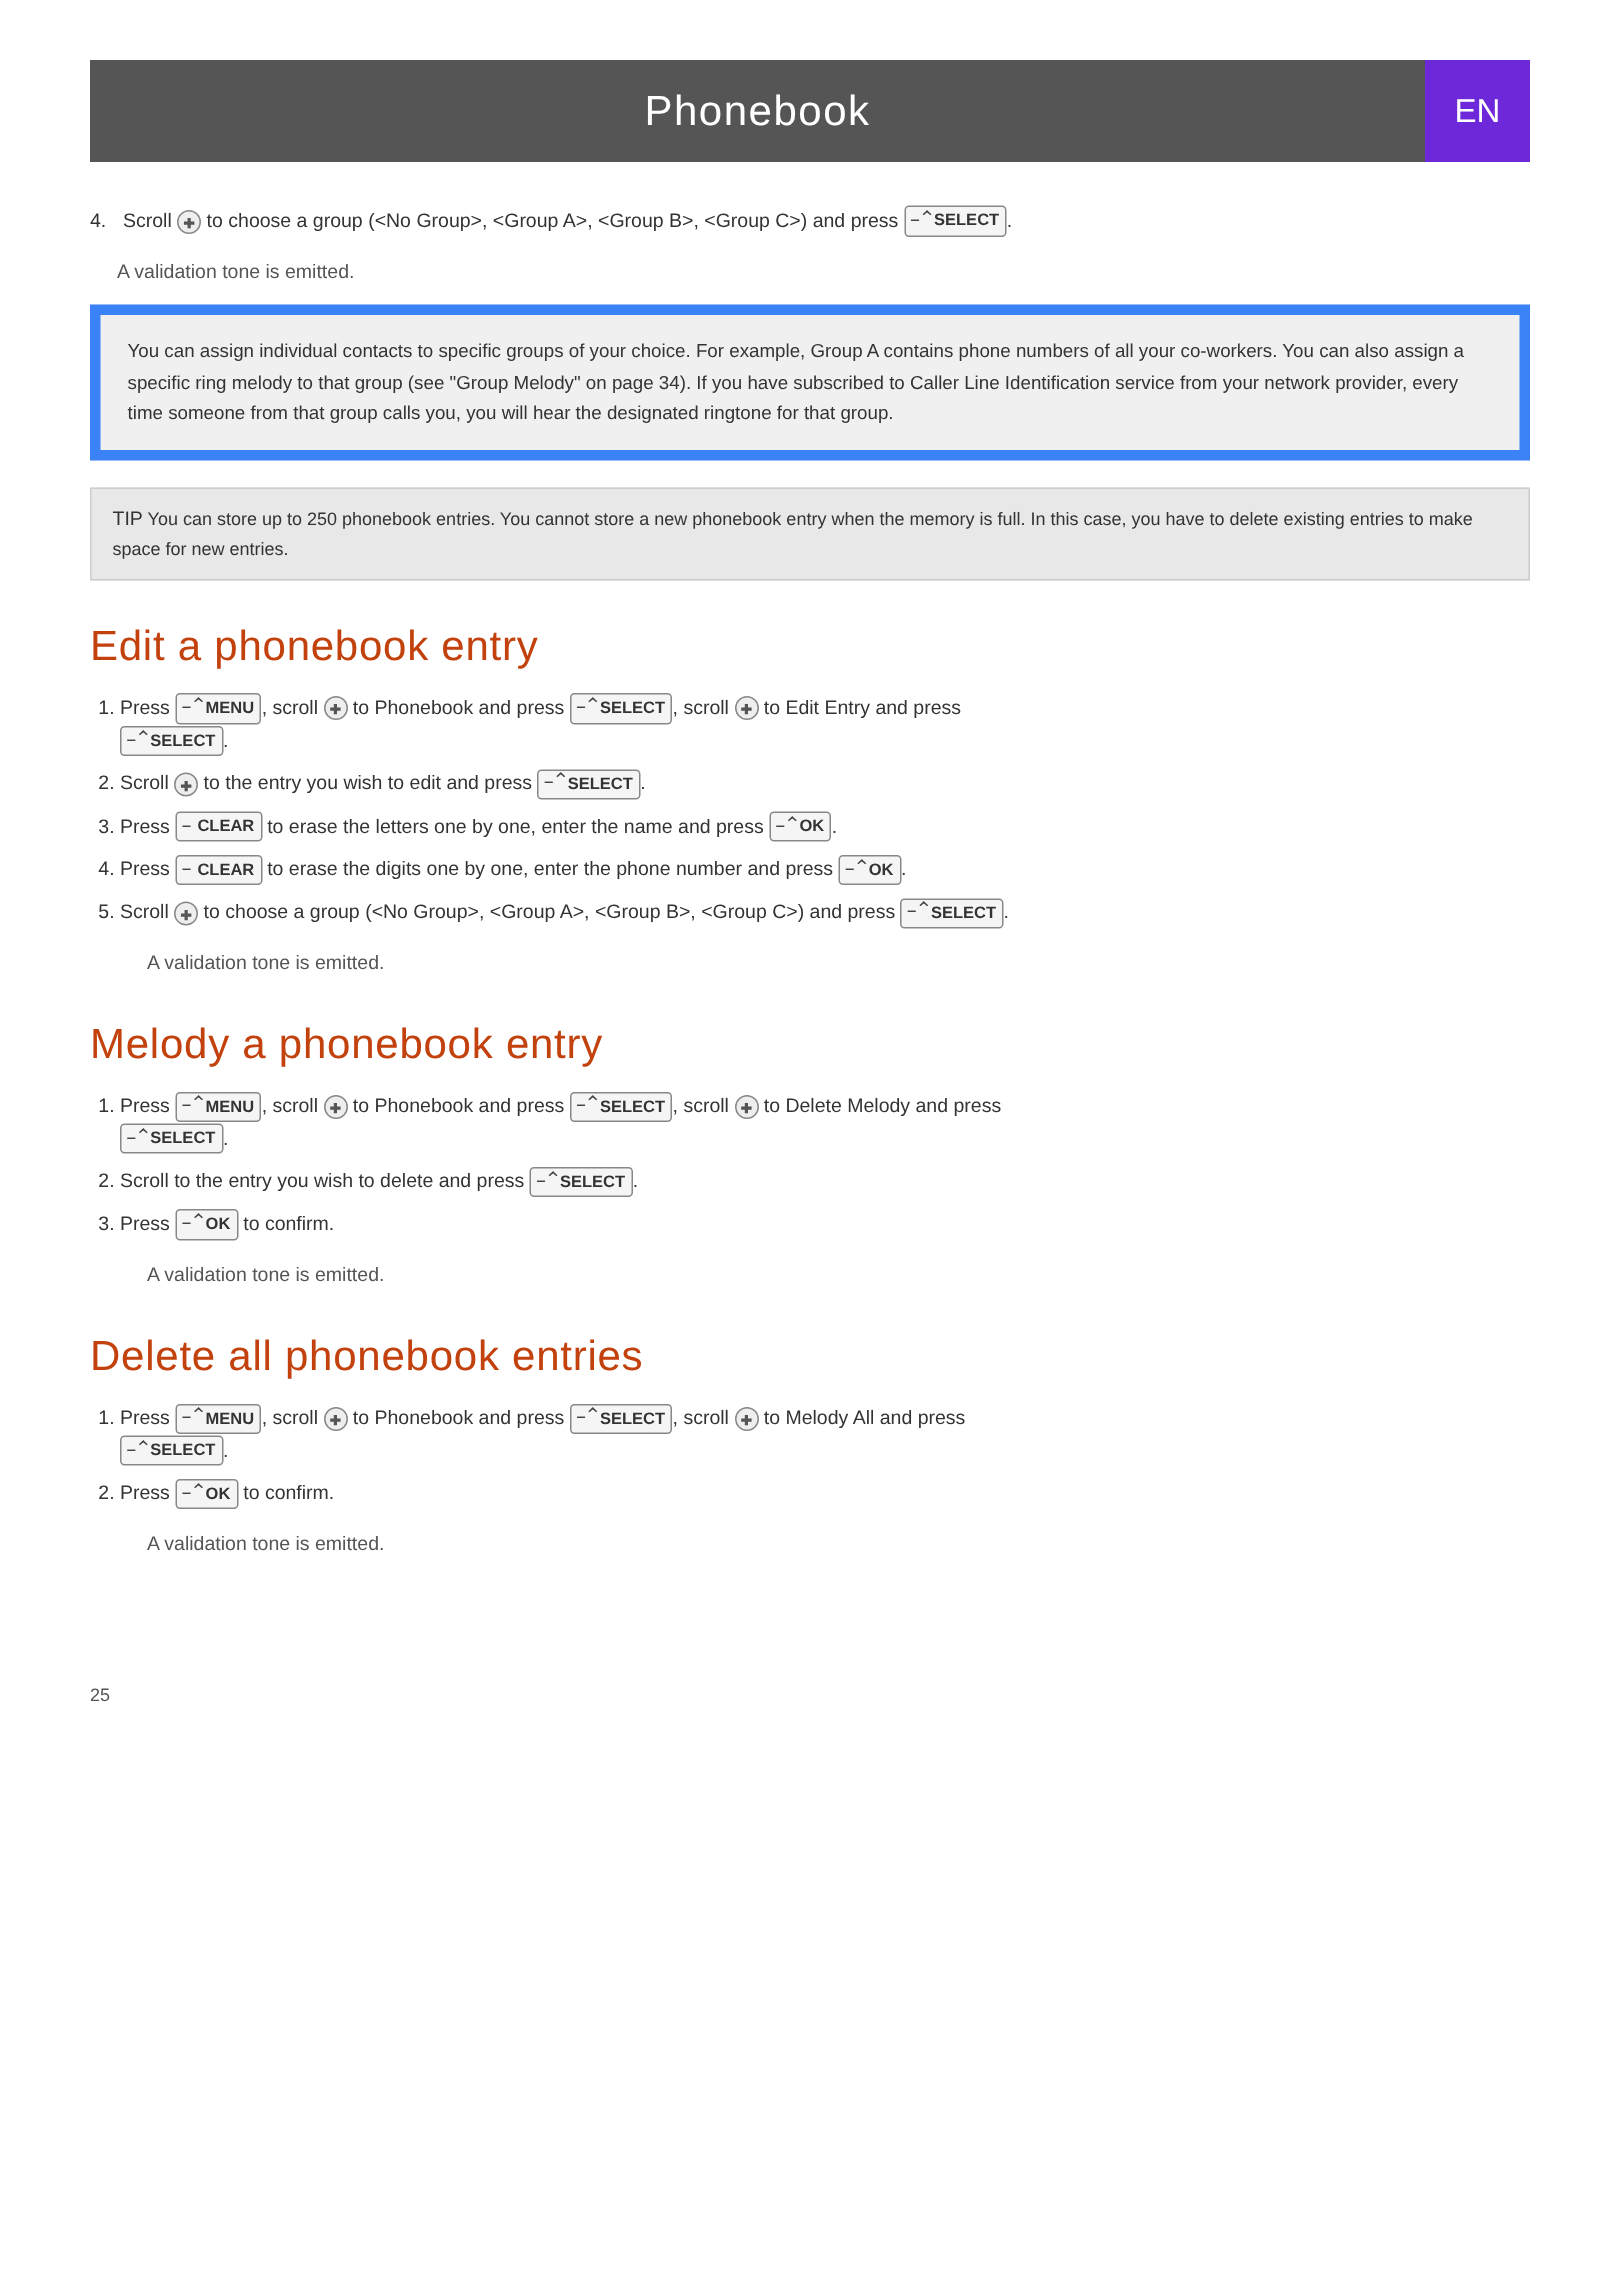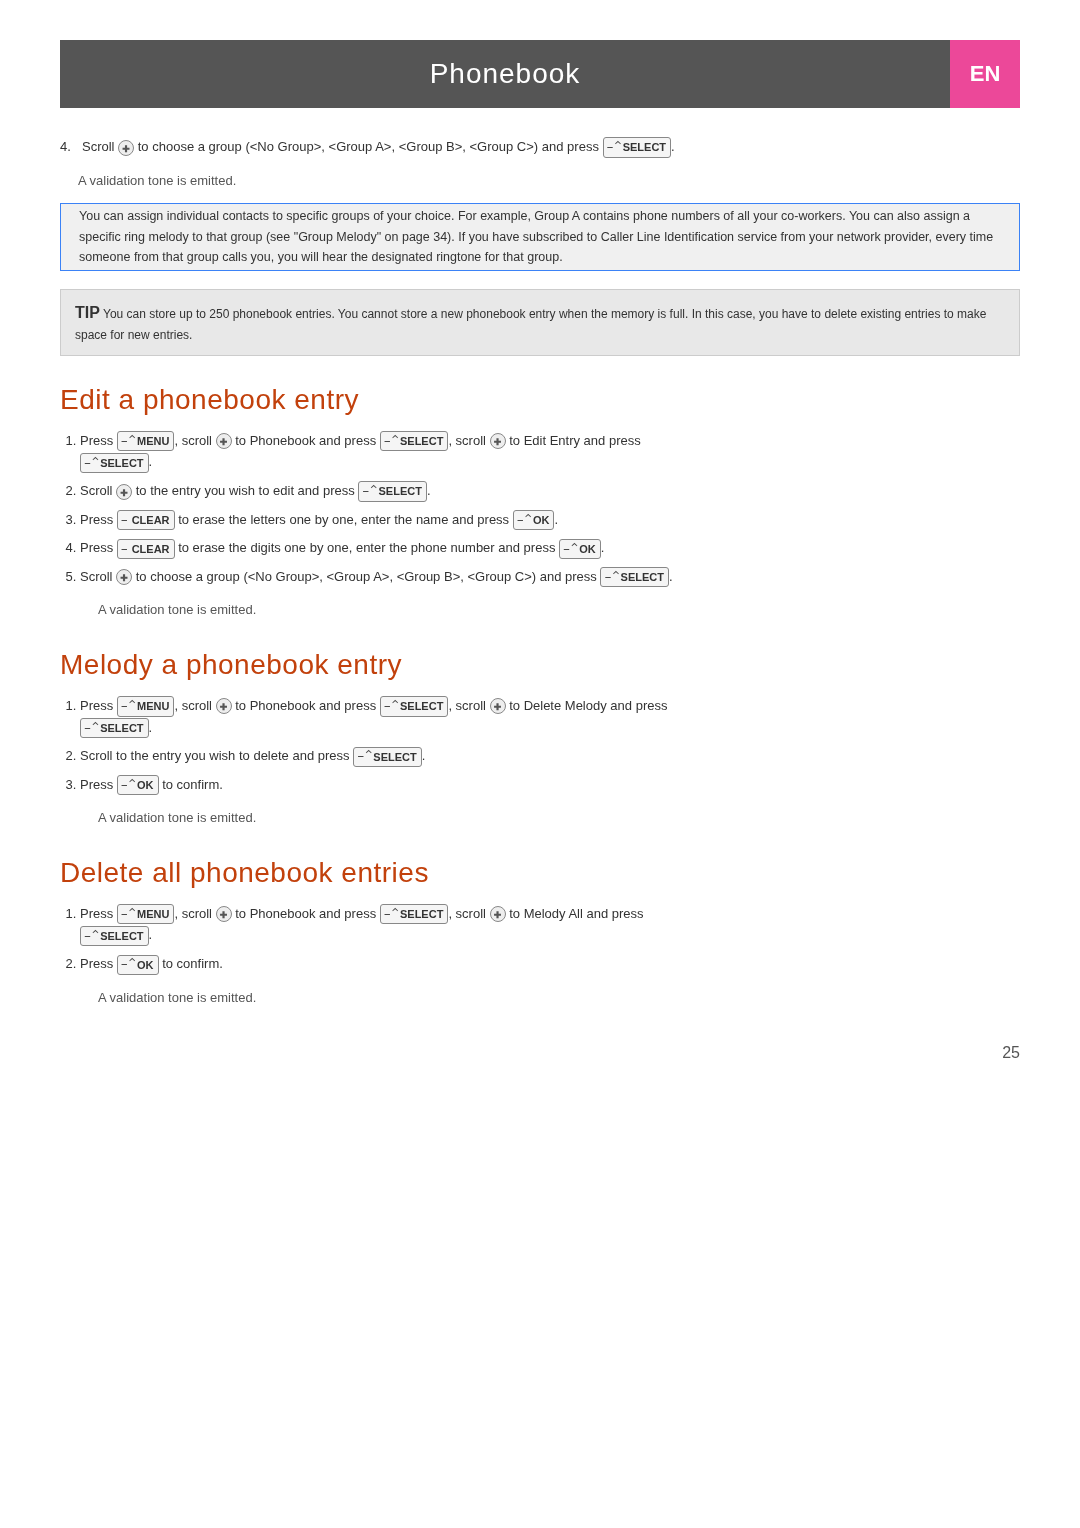--- a/index.html
+++ b/index.html
@@ -23,24 +23,24 @@
       flex: 1;
       background: #555;
       color: #fff;
       text-align: center;
       padding: 18px 20px;
       font-size: 28px;
       font-weight: 300;
       letter-spacing: 1px;
     }
     .header-lang-badge {
-      background: #ec4899;
+      background: #6d28d9;
       color: #fff;
       font-size: 22px;
-      font-weight: bold;
+      font-weight: normal;
       padding: 10px 8px;
       display: flex;
       align-items: center;
       justify-content: center;
       min-width: 70px;
     }
 
     
     .key-btn {
       display: inline-flex;
@@ -70,40 +70,40 @@
       font-size: 9px;
       text-align: center;
       line-height: 16px;
       font-weight: bold;
       color: #555;
     }
 
     
     .info-box {
       background: #f0f0f0;
-      border: 1px solid #3b82f6;
-      padding: 2px 18px;
+      border: 7px solid #3b82f6;
+      padding: 14px 18px;
       margin: 12px 0 18px 0;
       font-size: 12.5px;
       line-height: 1.65;
       color: #333;
     }
 
     
     .tip-box {
       background: #e8e8e8;
       border: 1px solid #ccc;
       padding: 10px 14px;
       margin: 10px 0 22px 0;
       font-size: 12px;
       line-height: 1.6;
     }
     .tip-label {
-      font-weight: bold;
-      font-size: 16px;
+      font-weight: normal;
+      font-size: 13px;
     }
 
     
     .section-heading {
       font-size: 28px;
       font-weight: 300;
       color: #c2410c;
       margin: 28px 0 14px 0;
       letter-spacing: 0.5px;
     }
@@ -111,24 +111,23 @@
     
     .indent-note {
       padding-left: 18px;
       font-size: 13px;
       color: #555;
       margin-top: 12px;
     }
 
     
     .page-number {
-      text-align: right;
-      font-size: 16px;
+      font-size: 12px;
       color: #555;
-      margin-top: 36px;
+      margin-top: 84px;
     }
 
     .bold { font-weight: normal; }
 
     ol.main-list {
       padding-left: 20px;
       font-size: 13px;
       line-height: 1.65;
     }
     ol.main-list li {

